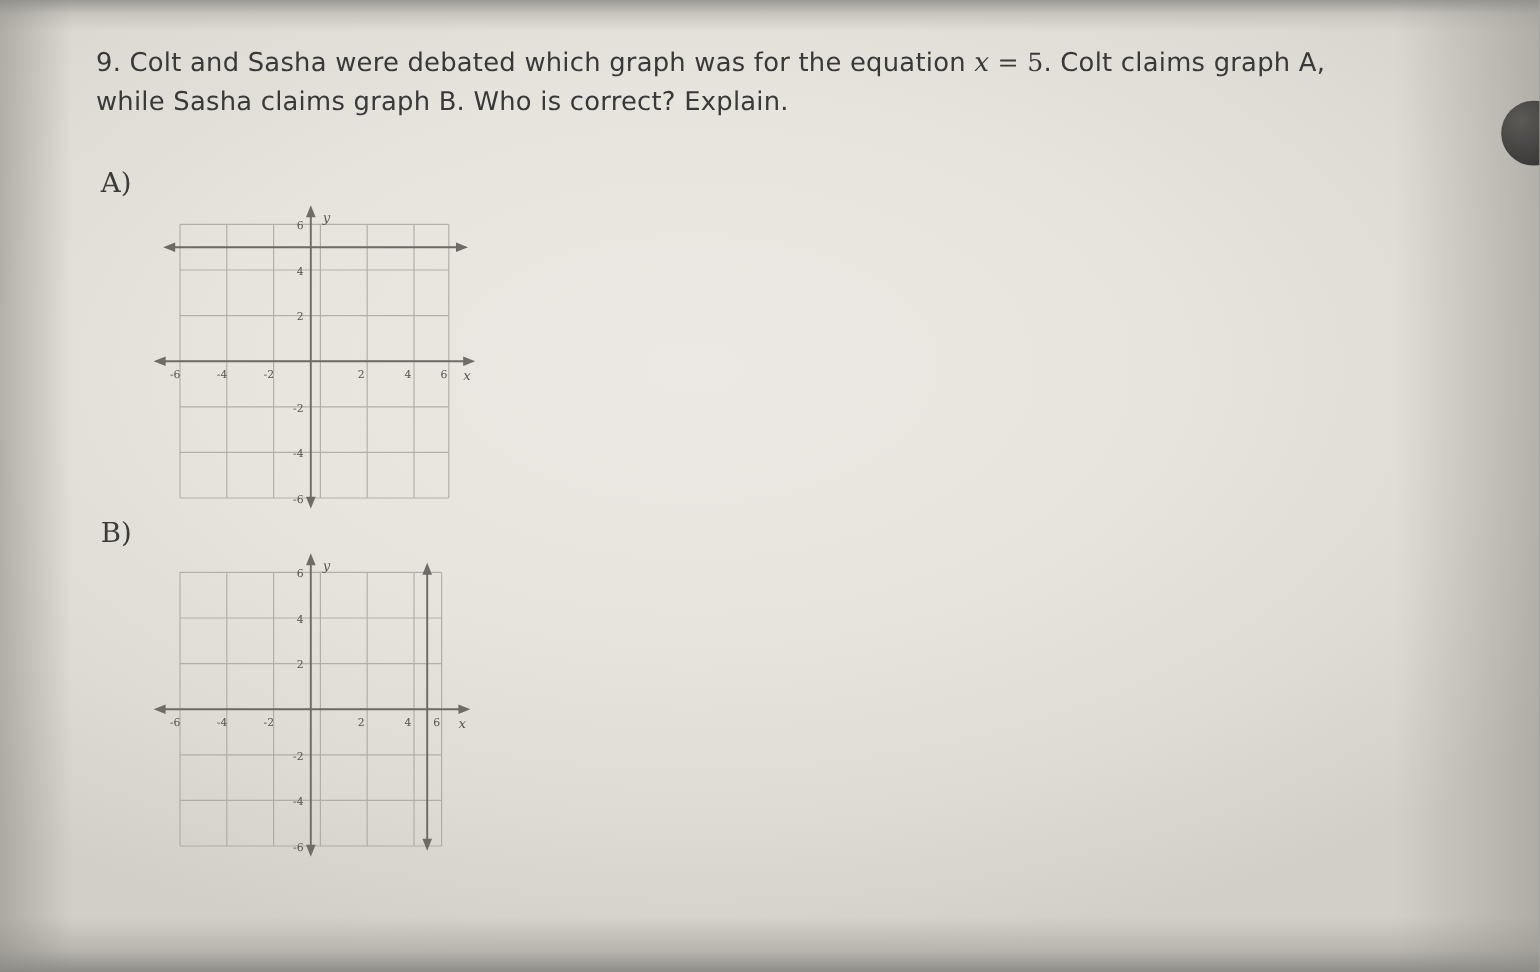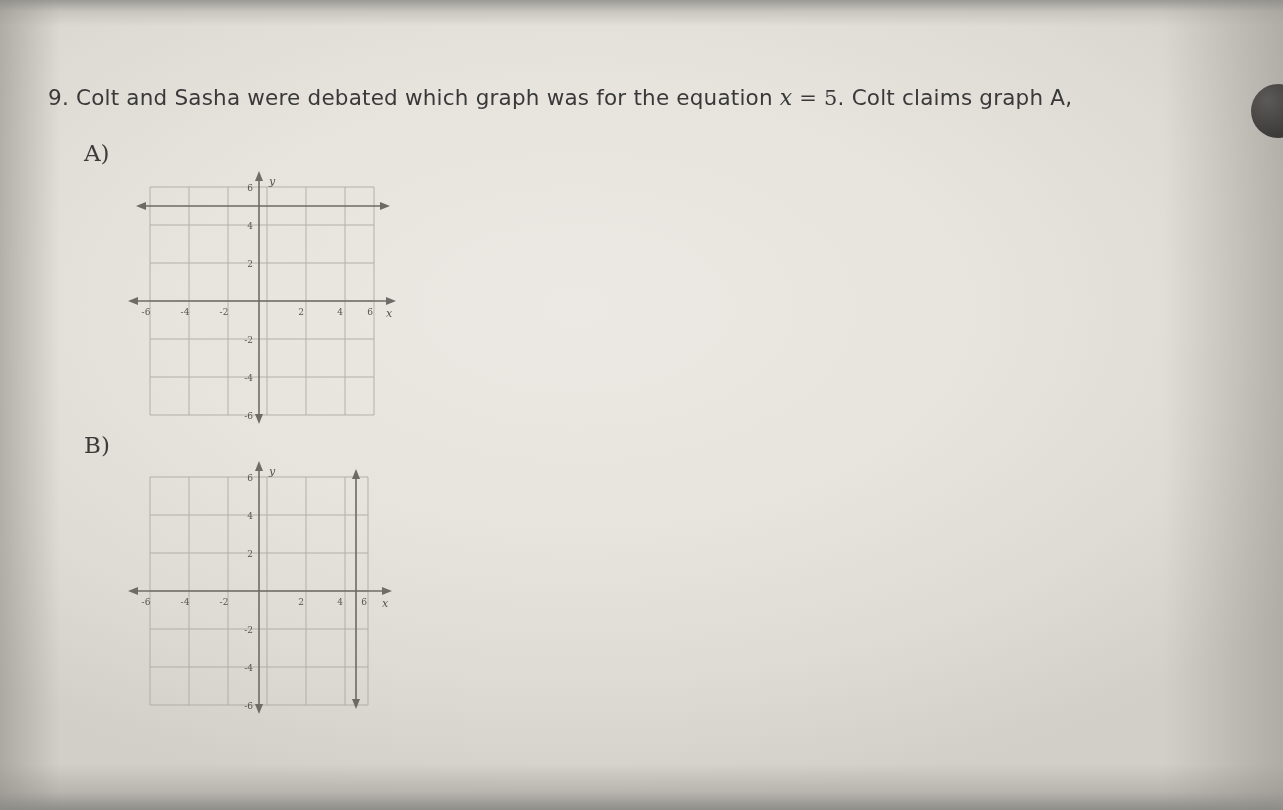--- a/index.html
+++ b/index.html
@@ -45,28 +45,27 @@
     top: 84px;
     width: 54px;
     height: 54px;
     border-radius: 50%;
     background: radial-gradient(circle at 30% 30%, #5b5a57 0%, #403f3d 60%, #2e2d2b 100%);
     filter: blur(0.6px);
   }
 
   .question-text {
     position: absolute;
-    left: 48px;
+    left: 80px;
     top: 36px;
     width: 1160px;
     font-size: 21.5px;
     line-height: 33px;
     letter-spacing: 0.2px;
     color: #39393a;
-    margin-top: 45px;
   }
   .question-text .italic-var {
     font-family: "DejaVu Serif", serif;
     font-style: italic;
     font-size: 22px;
   }
   .question-text .eq {
     font-family: "DejaVu Serif", serif;
     font-style: normal;
     font-size: 21px;
@@ -100,20 +99,21 @@
   <div id="shade-top"></div>
   <div id="shade-bottom"></div>
   <div id="shade-left"></div>
   <div id="shade-right"></div>
   <div id="edge-object"></div>
 
   <div class="question-text">
     <span>9.</span>
     <span>Colt and Sasha were debated which graph was for the equation </span><span class="italic-var">x</span><span class="eq"> = 5</span><span>. Colt claims graph A,</span>
     <br>
+    <span>while Sasha claims graph B. Who is correct? Explain.</span>
   </div>
 
   <div class="label-A">A)</div>
   <div class="label-B">B)</div>
 
   <div class="graph-wrap" id="graph-a">
     <svg width="290" height="260" viewBox="0 0 290 260">
       <g stroke="#a9a79f" stroke-width="1" opacity="0.85">
 
         <line x1="30" y1="22" x2="30" y2="250"></line>

